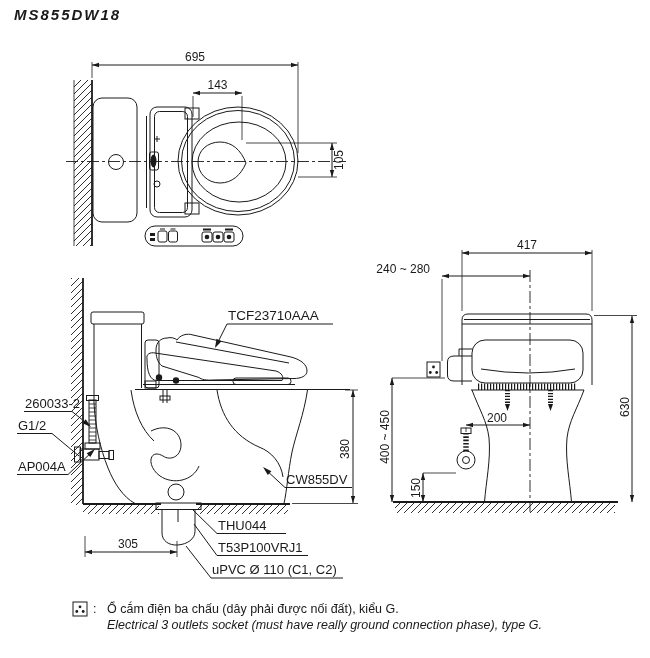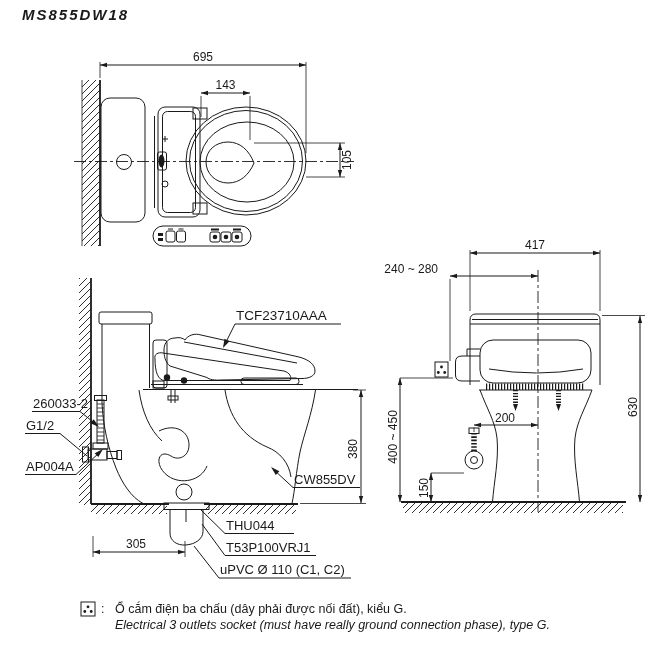--- a/index.html
+++ b/index.html
@@ -1,17 +1,17 @@
 <!DOCTYPE html>
 <html><head>
 <meta charset="utf-8">
 <style>
   html,body{margin:0;padding:0;background:#ffffff;}
   body{width:650px;height:658px;position:relative;font-family:"Liberation Sans",sans-serif;}
-  #stage{position:absolute;left:8px;top:0;width:518px;height:658px;}
+  #stage{position:absolute;left:0;top:0;width:518px;height:658px;}
   svg{display:block;}
   .ln{stroke:#1a1a1a;stroke-width:1;fill:none;}
   .thick{stroke:#1a1a1a;stroke-width:2.2;fill:none;}
   .thin{stroke:#1a1a1a;stroke-width:0.8;fill:none;}
   .fillb{fill:#1a1a1a;stroke:none;}
   .dim{font-size:12px;fill:#1a1a1a;}
   .lbl{font-size:13px;fill:#1a1a1a;}
   .lbl-big{font-size:13.5px;fill:#1a1a1a;}
   .cl{stroke:#1a1a1a;stroke-width:0.9;fill:none;stroke-dasharray:12 3 3 3;}
   .note-vi{font-size:12.5px;fill:#1a1a1a;}

